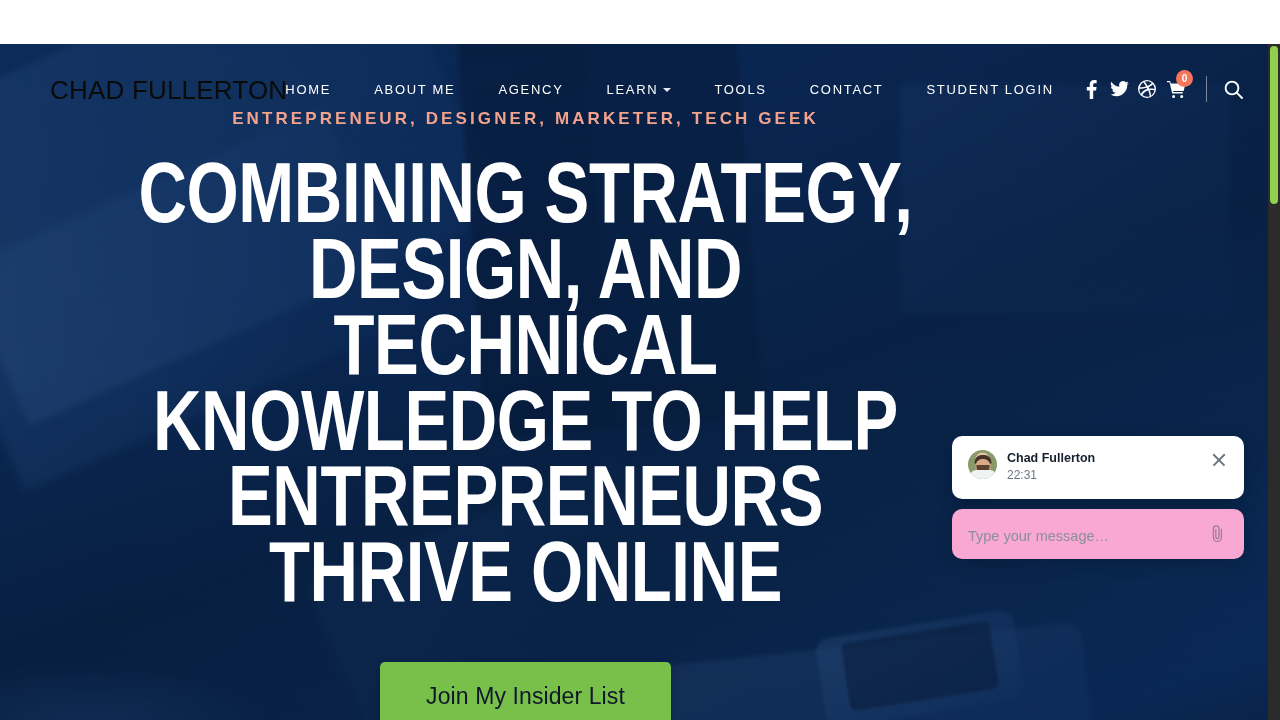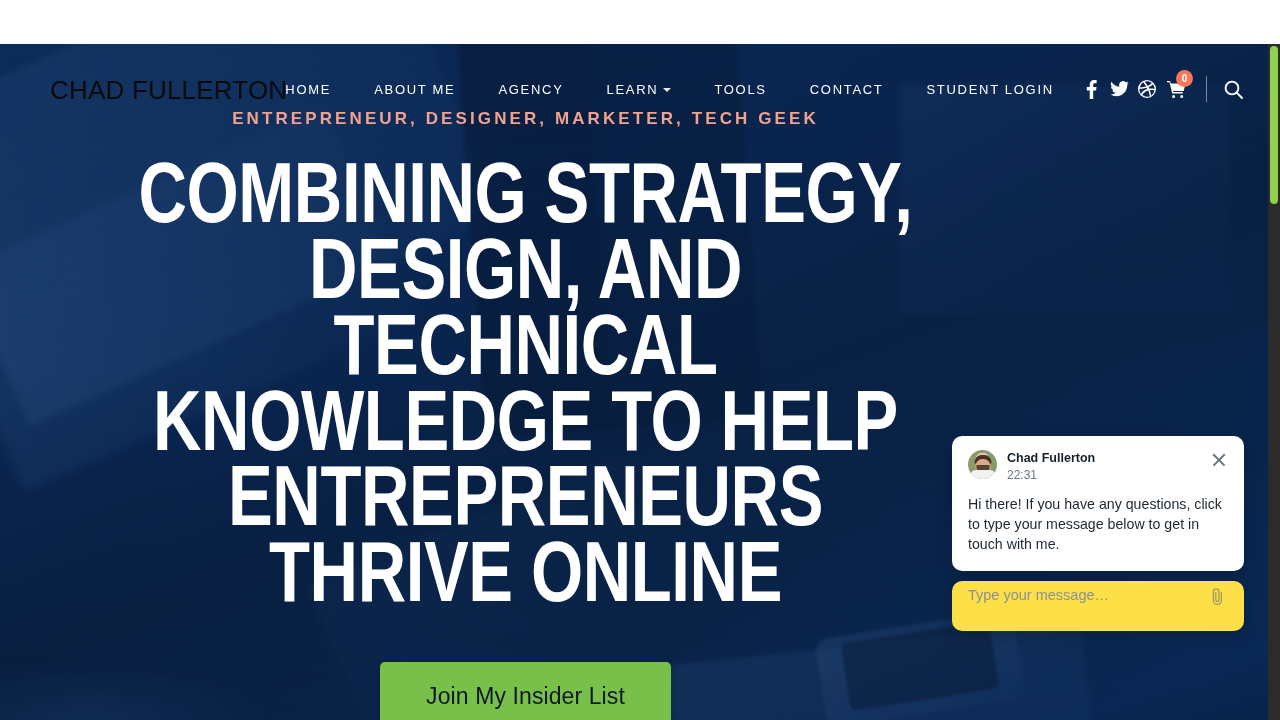--- a/index.html
+++ b/index.html
@@ -357,26 +357,26 @@
   .chat-close::before { transform: rotate(45deg); }
   .chat-close::after { transform: rotate(-45deg); }
   .chat-message {
     margin-top: 12px;
     font-size: 14.2px;
     line-height: 1.40;
     color: #1d2832;
   }
   .chat-input-row {
     margin-top: 10px;
-    background: #fde047;
+    background: #f9a8d4;
     border-radius: 10px;
     height: 50px;
     display: flex;
-    align-items: flex-start;
-    padding: 6px 16px;
+    align-items: flex-end;
+    padding: 15px 16px;
     box-shadow: 0 4px 18px rgba(0,0,0,.20);
   }
   .chat-input {
     flex: 1;
     border: none;
     outline: none;
     font-size: 14.5px;
     color: #1d2832;
     background: transparent;
     font-family: "Liberation Sans", sans-serif;
@@ -542,21 +542,20 @@
           <div class="face"></div>
           <div class="beard"></div>
           <div class="shirt"></div>
         </div>
         <div class="chat-meta">
           <div class="chat-name">Chad Fullerton</div>
           <div class="chat-time">22:31</div>
         </div>
         <div class="chat-close"></div>
       </div>
-      <div class="chat-message">Hi there! If you have any questions, click to type your message below to get in touch with me.</div>
     </div>
 
     <div class="chat-input-row">
       <input class="chat-input" type="text" placeholder="Type your message…" style="">
       <div class="chat-attach">
         <svg width="16" height="18" viewBox="0 0 16 18">
             <path d="M11.4 4.3v8.1a4 4 0 0 1-8 0V3.6a2.8 2.8 0 0 1 5.6 0v8.3a1.6 1.6 0 0 1-3.2 0V4.6" fill="none" stroke="#555c66" stroke-width="1.3" stroke-linecap="round"></path>
           </svg>
       </div>
     </div>

